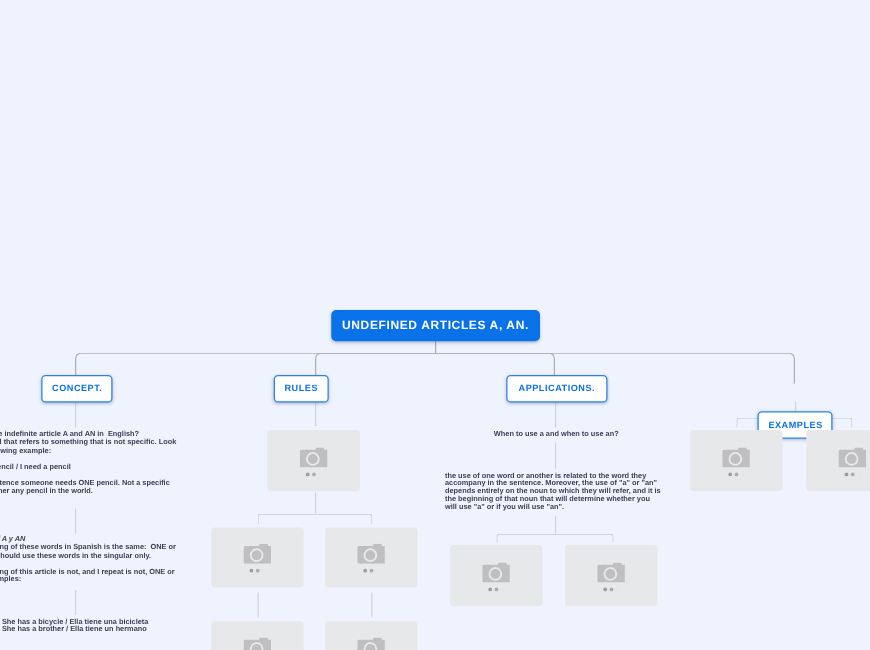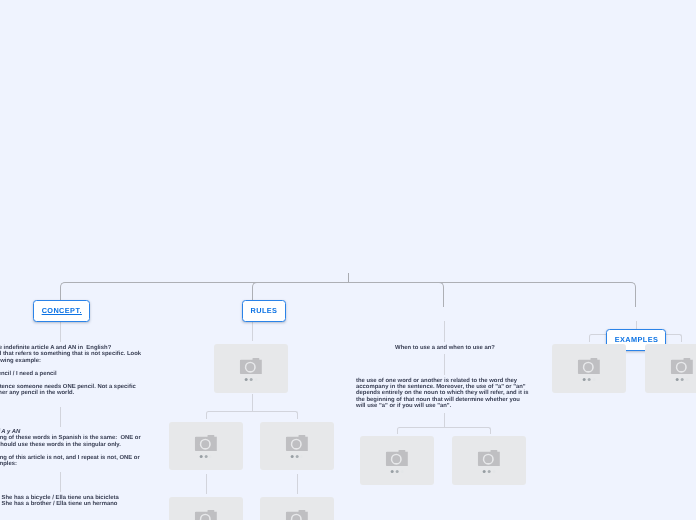--- a/index.html
+++ b/index.html
@@ -26,22 +26,22 @@
     box-shadow:0 1px 2.5px rgba(40,60,90,.3);
     left:264.8px;top:248px;width:167.2px;height:24.8px;}
   .root-node > span{position:relative;top:.7px;}
 
   .lvl2{position:absolute;background:#fff;border:1.6px solid #2b83e8;border-radius:3.5px;
     color:#0b72e4;font-weight:bold;font-size:7.3px;letter-spacing:.42px;line-height:1;
     display:flex;align-items:center;justify-content:center;
     box-shadow:0 1px 2.5px rgba(40,60,90,.3);transform:translateZ(0);
     top:300.3px;height:20.2px;}
   .lvl2 > span{position:relative;top:-1.2px;left:.2px;}
-  #b-concept{left:32.8px;width:55.6px;text-decoration:underline;}
-  #b-rules{left:242px;width:41.6px;text-align:center;}
+  #b-concept{left:32.8px;width:55.6px;}
+  #b-rules{left:219px;width:41.6px;text-align:center;}
   #b-apps{left:404.6px;width:79.4px;}
   #b-examples{left:606.4px;width:57.8px;margin-top:29px;}
 
   
   .txt{position:absolute;color:#3c4257;font-size:5.9px;line-height:6.48px;
        white-space:pre-wrap;font-weight:bold;}
   .txt.center{text-align:center;}
   .txt .it{font-style:italic;}
   #n-concept-1{left:-29.5px;top:344.8px;width:218px;}
   #n-concept-2{left:-29.5px;top:429px;width:215px;}
@@ -75,26 +75,32 @@
       <div class="vline" style="left: 636px; top: 321px; height: 14px;"></div>
       <div class="hbus" style="left: 205.5px; top: 411px; width: 92px; height: 7.5px;"></div>
       <div class="hbus" style="left: 396.8px; top: 426.5px; width: 94.2px; height: 7px;"></div>
       <div class="hbus" style="left: 589.2px; top: 334.2px; width: 93.3px; height: 7.5px;"></div>
       <div class="elbow left" style="left: 60.3px; top: 282.3px; width: 287.7px; height: 24.7px;"></div>
       <div class="elbow left" style="left: 251.9px; top: 282.3px; width: 96.1px; height: 24.7px;"></div>
       <div class="elbow right" style="left: 348px; top: 282.3px; width: 96px; height: 24.7px;"></div>
       <div class="elbow right" style="left: 348px; top: 282.3px; width: 288.2px; height: 24.7px;"></div>
     </div>
 
+  <div class="root-node">
+    <span>UNDEFINED ARTICLES A, AN.</span>
+  </div>
 
   <div class="lvl2" id="b-concept">
     <span>CONCEPT.</span>
   </div>
   <div class="lvl2" id="b-rules">
     <span>RULES</span>
+  </div>
+  <div class="lvl2" id="b-apps">
+    <span>APPLICATIONS.</span>
   </div>
   <div class="lvl2" id="b-examples">
     <span>EXAMPLES</span>
   </div>
 
   <div class="txt" id="n-concept-1">What is the indefinite article A and AN in  English?
 It is a word that refers to something that is not specific. Look
 at the following example:
 
 I need a pencil / I need a pencil

